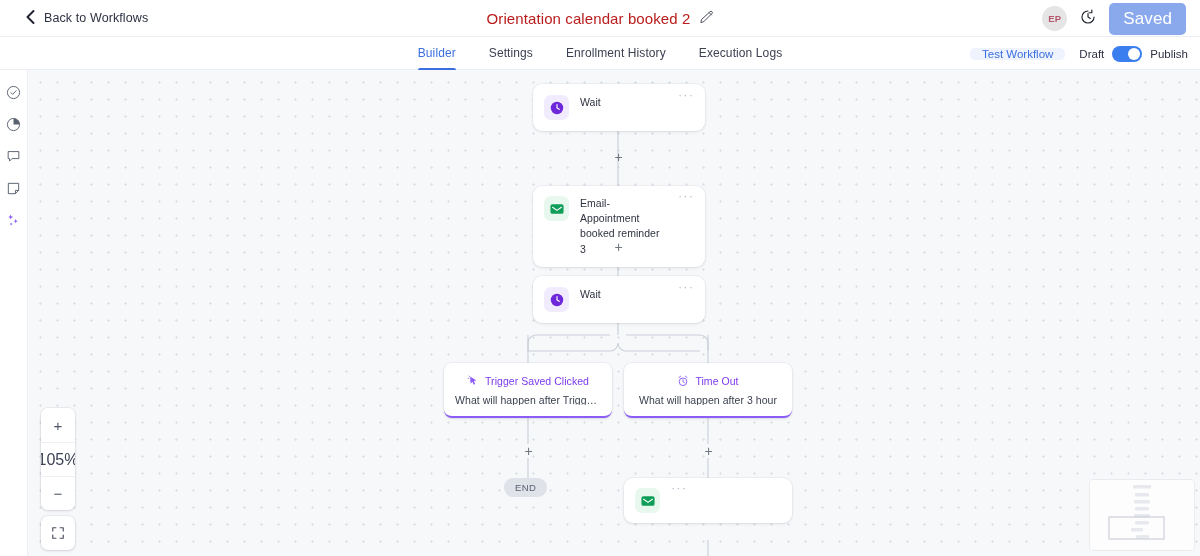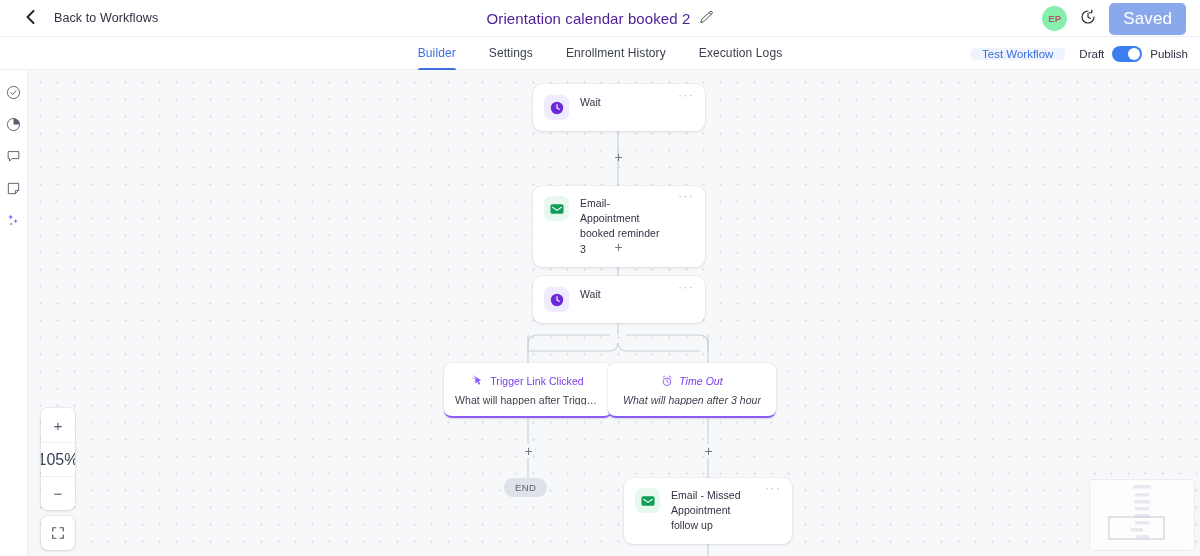--- a/index.html
+++ b/index.html
@@ -11,42 +11,42 @@
     -webkit-font-smoothing:antialiased;
   }
 
   
   .topbar{
     position:relative; height:37px; width:1200px;
     border-bottom:1px solid #ebeef2; background:#fff;
     display:flex; align-items:center;
   }
   .back-btn{
-    display:flex; align-items:center; gap:19px;
+    display:flex; align-items:center; gap:9px;
     margin-left:26px; cursor:pointer; background:none; border:none;
     font-family:inherit;
   }
   .chev{ display:block; }
   .back-label{ font-size:12.5px; color:#2d3142; letter-spacing:.1px; }
 
   .title-wrap{
     position:absolute; left:0; right:0; top:0; height:37px;
     display:flex; align-items:center; justify-content:center; gap:10px;
     pointer-events:none;
   }
-  .wf-title{ font-size:15px; color:#4c1d95; letter-spacing:.1px; }
+  .wf-title{ font-size:15px; color:#b91c1c; letter-spacing:.1px; }
   .pencil{ pointer-events:auto; cursor:pointer; display:block; }
 
   .topbar-right{
     position:absolute; right:14px; top:0; height:37px;
     display:flex; align-items:center; gap:13px;
   }
   .avatar{
     width:25px; height:25px; border-radius:50%;
-    background:#86efac; color:#b4566e;
+    background:#e5e5e5; color:#b4566e;
     font-size:9.5px; font-weight:bold; letter-spacing:.3px;
     display:flex; align-items:center; justify-content:center;
     cursor:pointer;
   }
   .hist-icon{ cursor:pointer; display:block; }
   .saved-btn{
     background:#8aa9ed; color:#fff; border:none;
     font-family:inherit; font-size:17px;
     padding:6px 14px; border-radius:5px; cursor:pointer;
     letter-spacing:.1px;
@@ -349,26 +349,26 @@
     </div>
 
     <div class="branch" style="left:416px; top:293px; width:168px; height:55px;">
       <span class="branch-head">
         <span style="line-height:0;">
           <svg width="12" height="12" viewBox="0 0 16 16">
             <path d="M4.3 2.1l8.1 5.3-3.3.7 1.9 4-1.9.9-1.9-4-2.3 2.5z" fill="#8b5cf6"></path>
             <path d="M2.6 1.2l.9 1M1.3 4.3l1.3.3M5.3 6.9l-.7 1.2" stroke="#8b5cf6" stroke-width="1" stroke-linecap="round"></path>
           </svg>
         </span>
-        <span class="branch-title">Trigger Link Clicked</span>
+        <span class="branch-title">Trigger Saved Clicked</span>
       </span>
       <span class="branch-sub">What will happen after Trigger li...</span>
     </div>
 
-    <div class="branch" style="left:580px; top:293px; width:168px; height:55px;font-style:italic;">
+    <div class="branch" style="left:596px; top:293px; width:168px; height:55px;">
       <span class="branch-head">
         <span style="line-height:0;">
           <svg width="12" height="12" viewBox="0 0 16 16">
             <circle cx="8" cy="9" r="5.1" stroke="#8b5cf6" stroke-width="1.25" fill="none"></circle>
             <path d="M8 6.3V9l1.9 1.2" stroke="#8b5cf6" stroke-width="1.25" fill="none" stroke-linecap="round" stroke-linejoin="round"></path>
             <path d="M2.6 3.4L4.8 1.6M13.4 3.4l-2.2-1.8" stroke="#8b5cf6" stroke-width="1.25" stroke-linecap="round"></path>
           </svg>
         </span>
         <span class="branch-title">Time Out</span>
       </span>
@@ -381,21 +381,20 @@
 
     <div class="plus" style="left:674px; top:374px;">+</div>
 
     <div class="node" style="left:596px; top:408px; width:168px; padding:10px 11px; gap:11px;">
       <span class="node-ico ico-mail">
         <svg width="16" height="14" viewBox="0 0 18 16">
             <rect x="1.5" y="2.5" width="15" height="11" rx="2.2" fill="#0f9d58"></rect>
             <path d="M4 6l5 3.6L14 6" stroke="#fff" stroke-width="1.3" fill="none" stroke-linecap="round" stroke-linejoin="round"></path>
           </svg>
       </span>
-      <span class="node-text">Email - Missed Appointment follow up</span>
       <span class="dots">···</span>
     </div>
 
     <div class="zoomctl">
       <button class="zbtn">+</button>
       <button class="zbtn zlevel">105%</button>
       <button class="zbtn">−</button>
     </div>
     <div class="fitbtn">
       <svg width="14" height="14" viewBox="0 0 16 16" stroke="#4d5263" stroke-width="1.35" fill="none" stroke-linecap="round" stroke-linejoin="round">

